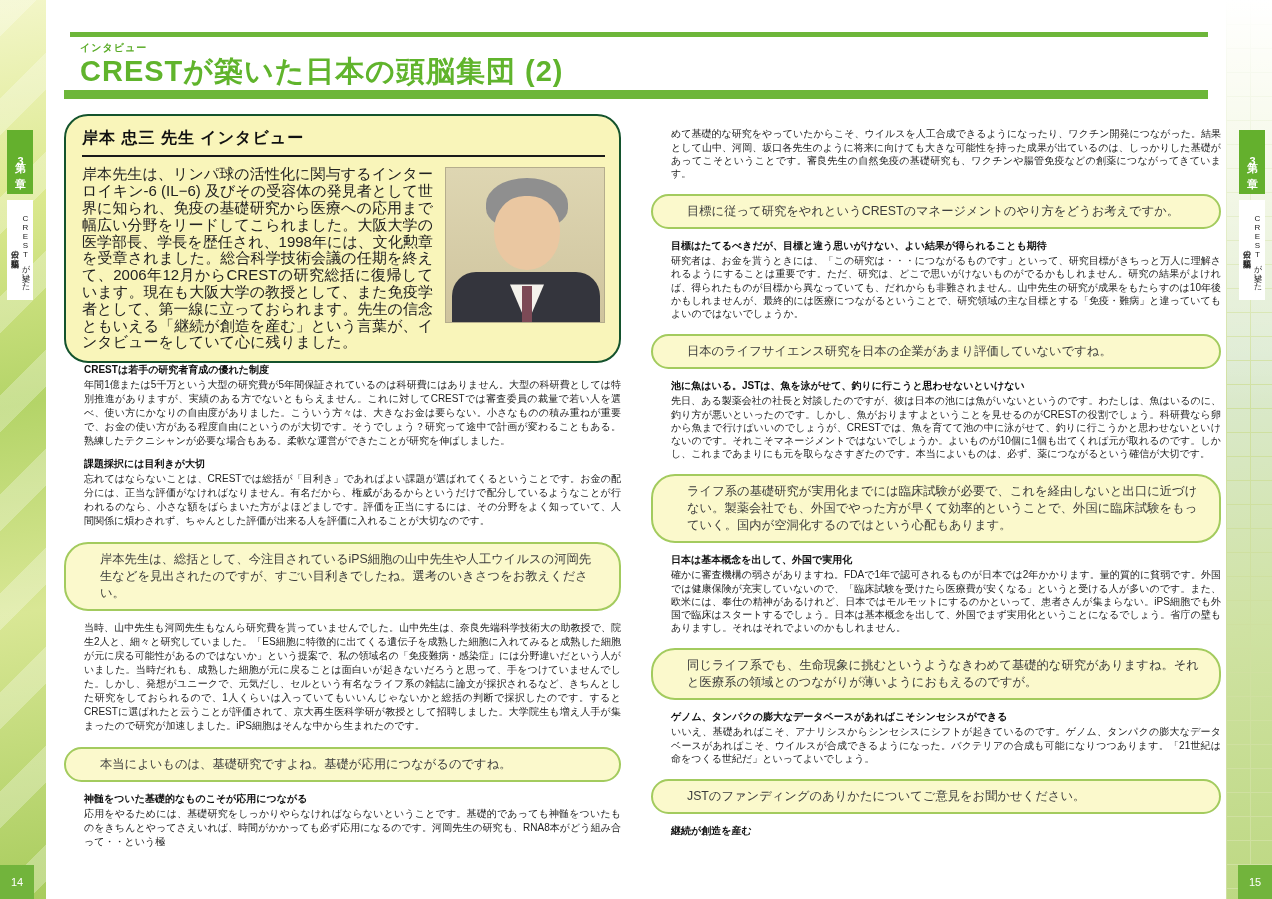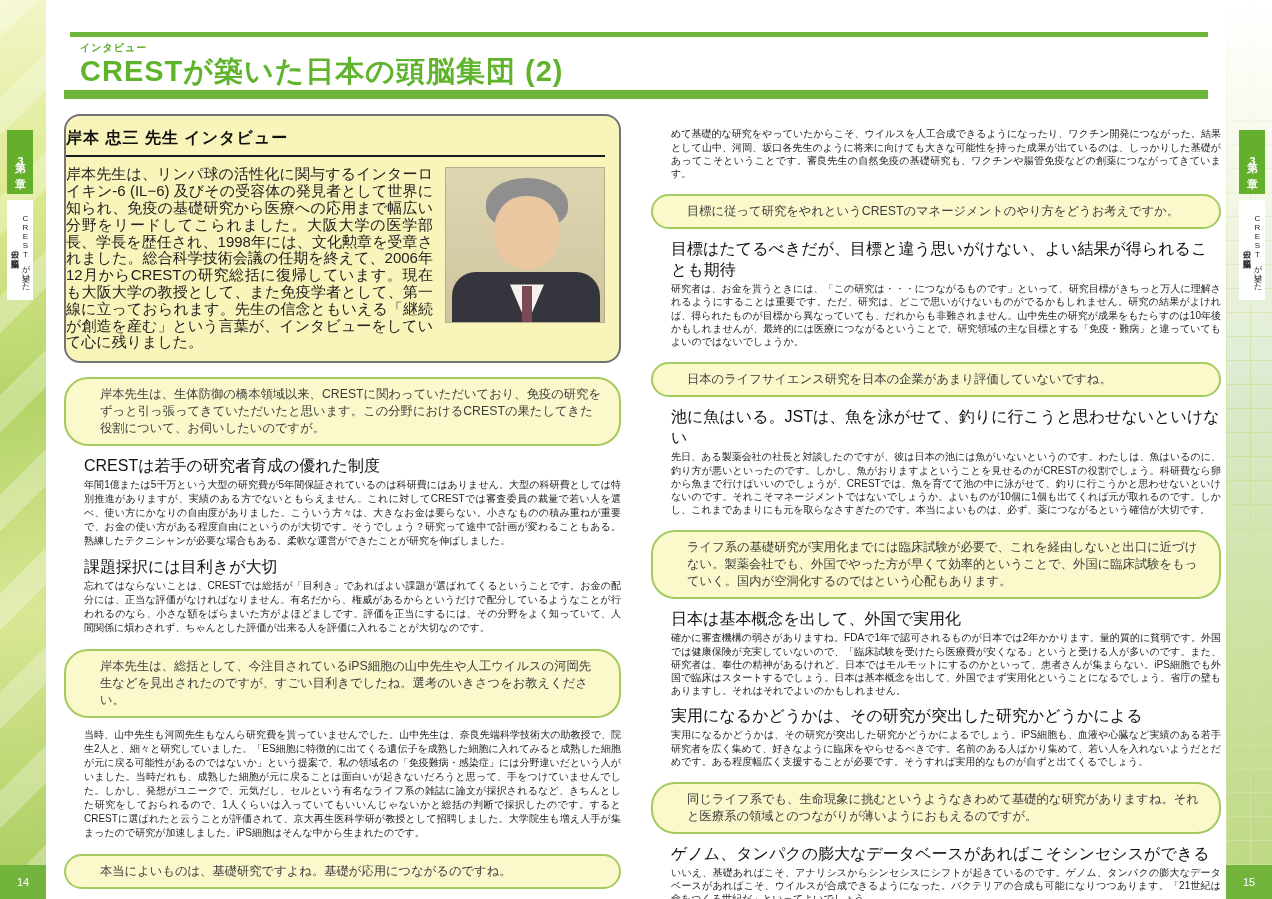--- a/index.html
+++ b/index.html
@@ -41,41 +41,41 @@
   }
   .chapter-label {
     writing-mode: vertical-rl; text-orientation: upright;
     background:#ffffff; color:#222; font-size:8px; line-height:11px;
     width:26px; height:100px; margin:0 auto; padding:4px 0;
     display:flex; align-items:center; justify-content:center;
     white-space:pre-line;
   }
   
   .pagenum {
-    position:absolute; bottom:0; width:46px; height:34px;
+    position:absolute; bottom:0; width:34px; height:34px;
     background:#72b43c; color:#fff; font-size:11px;
     display:flex; align-items:center; justify-content:center;margin-top:23px;
   }
   .pagenum.left { left:0; }
   .pagenum.right { right:0; }
   
   .pages { position:absolute; left:46px; right:46px; top:0; bottom:0; background:#fff; padding:0 5px 0 18px; }
   .banner { margin-top:32px; width:1144px; }
   .banner-topbar { height:5px; background:#6db63a; margin-left:6px; }
   .banner-body { padding:4px 0 3px 16px; }
   .kicker { color:#59ab26; font-size:10px; font-weight:bold; letter-spacing:1px; }
   .page-title { color:#60b42c; font-size:29px; font-weight:bold; letter-spacing:1px; line-height:1.12; }
   .banner-botbar { height:9px; background:#6db63a; }
   .columns { display:flex; gap:30px; margin-top:15px; }
   .col-left  { width:557px; }
   .col-right { width:570px; padding-top:2px; }
   
   .intro-box {
-    border:2px solid #737373; border-radius:16px;
-    background:#f9f5ba; padding:10px 14px 10px 0;
+    border:2px solid #14532d; border-radius:24px;
+    background:#f9f5ba; padding:10px 14px 10px 16px;
     min-height:230px; overflow:hidden;
   }
   .intro-title { font-size:16px; font-weight:bold; color:#111; letter-spacing:1px; margin:2px 0 6px; }
   .intro-rule { height:2px; background:#1a1a1a; margin-bottom:9px; }
   .intro-photo { float:right; width:160px; height:156px; margin:1px 0 2px 12px; position:relative; overflow:hidden;
     background:linear-gradient(180deg,#ded6b2,#cfc49e); border:1px solid #b5ad8d; }
   .photo-hair { position:absolute; top:10px; left:40px; width:82px; height:52px; background:#8f8f8f; border-radius:50% 50% 42% 42%; }
   .photo-face { position:absolute; top:28px; left:48px; width:66px; height:74px; background:#eac7a1; border-radius:46% 46% 50% 50%; }
   .photo-suit { position:absolute; bottom:-6px; left:6px; width:148px; height:56px; background:#34353d; border-radius:24px 24px 0 0; }
   .photo-shirt { position:absolute; bottom:-2px; left:64px; width:34px; height:40px; background:#f4f2ec;
@@ -83,21 +83,21 @@
   .photo-tie { position:absolute; bottom:-2px; left:76px; width:10px; height:38px; background:#7c4a56; }
   .intro-body { font-size:15px; line-height:16.8px; text-align:justify; color:#222; }
   
   .q {
     border:2px solid #a3cb5e; background:#fbf9cc; border-radius:24px;
     padding:7px 16px 7px 34px; font-size:12.3px; line-height:17px;
     color:#3c3c3c; margin:14px 0 10px;
   }
   .col-left .q:first-of-type { margin-top:21px; }
   .a { margin:0 0 9px 20px; }
-  .ah { font-size:16px; font-weight:normal; color:#111; margin-bottom:1px; }
+  .ah { font-size:10px; font-weight:bold; color:#111; margin-bottom:1px; }
   .ab { font-size:10px; line-height:14px; text-align:justify; color:#222; }
   .col-right .ab { line-height:13.2px; }
   .col-right .a.cont { margin-top:11px; }
 </style>
 </head>
 <body>
 
 <div class="strip strip-left"></div>
 <div class="chapter-tab left">
   <div class="chapter-num">第3章</div>
@@ -135,21 +135,20 @@
         <div class="intro-photo">
           <div class="photo-hair"></div>
           <div class="photo-face"></div>
           <div class="photo-suit"></div>
           <div class="photo-shirt"></div>
           <div class="photo-tie"></div>
         </div>
         <div class="intro-body">岸本先生は、リンパ球の活性化に関与するインターロイキン-6 (IL−6) 及びその受容体の発見者として世界に知られ、免疫の基礎研究から医療への応用まで幅広い分野をリードしてこられました。大阪大学の医学部長、学長を歴任され、1998年には、文化勲章を受章されました。総合科学技術会議の任期を終えて、2006年12月からCRESTの研究総括に復帰しています。現在も大阪大学の教授として、また免疫学者として、第一線に立っておられます。先生の信念ともいえる「継続が創造を産む」という言葉が、インタビューをしていて心に残りました。</div>
       </div>
 
-      <div class="q">岸本先生は、生体防御の橋本領域以来、CRESTに関わっていただいており、免疫の研究をずっと引っ張ってきていただいたと思います。この分野におけるCRESTの果たしてきた役割について、お伺いしたいのですが。</div>
 
       <div class="a">
         <div class="ah">CRESTは若手の研究者育成の優れた制度</div>
         <div class="ab">年間1億または5千万という大型の研究費が5年間保証されているのは科研費にはありません。大型の科研費としては特別推進がありますが、実績のある方でないともらえません。これに対してCRESTでは審査委員の裁量で若い人を選べ、使い方にかなりの自由度がありました。こういう方々は、大きなお金は要らない。小さなものの積み重ねが重要で、お金の使い方がある程度自由にというのが大切です。そうでしょう？研究って途中で計画が変わることもある。熟練したテクニシャンが必要な場合もある。柔軟な運営ができたことが研究を伸ばしました。</div>
       </div>
 
       <div class="a">
         <div class="ah">課題採択には目利きが大切</div>
         <div class="ab">忘れてはならないことは、CRESTでは総括が「目利き」であればよい課題が選ばれてくるということです。お金の配分には、正当な評価がなければなりません。有名だから、権威があるからというだけで配分しているようなことが行われるのなら、小さな額をばらまいた方がよほどましです。評価を正当にするには、その分野をよく知っていて、人間関係に煩わされず、ちゃんとした評価が出来る人を評価に入れることが大切なのです。</div>
       </div>
@@ -186,27 +185,23 @@
 
       <div class="a">
         <div class="ah">池に魚はいる。JSTは、魚を泳がせて、釣りに行こうと思わせないといけない</div>
         <div class="ab">先日、ある製薬会社の社長と対談したのですが、彼は日本の池には魚がいないというのです。わたしは、魚はいるのに、釣り方が悪いといったのです。しかし、魚がおりますよということを見せるのがCRESTの役割でしょう。科研費なら卵から魚まで行けばいいのでしょうが、CRESTでは、魚を育てて池の中に泳がせて、釣りに行こうかと思わせないといけないのです。それこそマネージメントではないでしょうか。よいものが10個に1個も出てくれば元が取れるのです。しかし、これまであまりにも元を取らなさすぎたのです。本当によいものは、必ず、薬につながるという確信が大切です。</div>
       </div>
 
       <div class="q">ライフ系の基礎研究が実用化までには臨床試験が必要で、これを経由しないと出口に近づけない。製薬会社でも、外国でやった方が早くて効率的ということで、外国に臨床試験をもっていく。国内が空洞化するのではという心配もあります。</div>
 
       <div class="a">
         <div class="ah">日本は基本概念を出して、外国で実用化</div>
-        <div class="ab">確かに審査機構の弱さがありますね。FDAで1年で認可されるものが日本では2年かかります。量的質的に貧弱です。外国では健康保険が充実していないので、「臨床試験を受けたら医療費が安くなる」というと受ける人が多いのです。また、研究者は、奉仕の精神があるけれど、日本ではモルモットにするのかといって、患者さんが集まらない。iPS細胞でも外国で臨床はスタートするでしょう。日本は基本概念を出して、外国でまず実用化ということになるでしょう。省庁の壁もありますし。それはそれでよいのかもしれません。</div>
-      </div>
-
-      <div class="a">
-        <div class="ah">実用になるかどうかは、その研究が突出した研究かどうかによる</div>
-        <div class="ab">実用になるかどうかは、その研究が突出した研究かどうかによるでしょう。iPS細胞も、血液や心臓など実績のある若手研究者を広く集めて、好きなように臨床をやらせるべきです。名前のある人ばかり集めて、若い人を入れないようだとだめです。ある程度幅広く支援することが必要です。そうすれば実用的なものが自ずと出てくるでしょう。</div>
-      </div>
+        <div class="ab">確かに審査機構の弱さがありますね。FDAで1年で認可されるものが日本では2年かかります。量的質的に貧弱です。外国では健康保険が充実していないので、「臨床試験を受けたら医療費が安くなる」というと受ける人が多いのです。また、欧米には、奉仕の精神があるけれど、日本ではモルモットにするのかといって、患者さんが集まらない。iPS細胞でも外国で臨床はスタートするでしょう。日本は基本概念を出して、外国でまず実用化ということになるでしょう。省庁の壁もありますし。それはそれでよいのかもしれません。</div>
+      </div>
+
 
       <div class="q">同じライフ系でも、生命現象に挑むというようなきわめて基礎的な研究がありますね。それと医療系の領域とのつながりが薄いようにおもえるのですが。</div>
 
       <div class="a">
         <div class="ah">ゲノム、タンパクの膨大なデータベースがあればこそシンセシスができる</div>
         <div class="ab">いいえ、基礎あればこそ、アナリシスからシンセシスにシフトが起きているのです。ゲノム、タンパクの膨大なデータベースがあればこそ、ウイルスが合成できるようになった。バクテリアの合成も可能になりつつあります。「21世紀は命をつくる世紀だ」といってよいでしょう。</div>
       </div>
 
       <div class="q">JSTのファンディングのありかたについてご意見をお聞かせください。</div>
 

